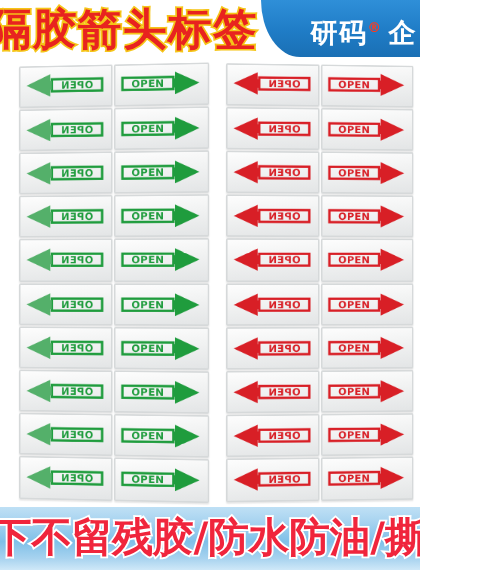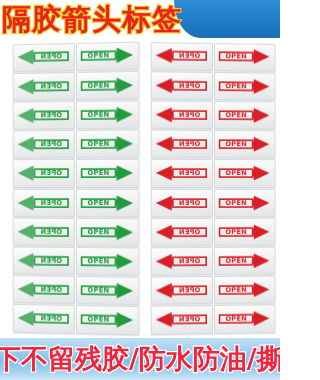--- a/index.html
+++ b/index.html
@@ -16,21 +16,20 @@
   }
 
   
   .header {
     position: absolute;
     left: 0; top: 0;
     width: 280px;
     height: 38px;
     background: #ffffff;
     overflow: hidden;
-    text-align: center;
   }
   .header-blue {
     position: absolute;
     right: 0; top: 0;
     width: 106px;
     height: 38px;
     background: linear-gradient(180deg,#2f8fd8 0%,#1f7cc6 55%,#1a6fb4 100%);
     border-bottom-left-radius: 26px 38px;
   }
   .header-title {
@@ -159,20 +158,23 @@
     font-family: "DejaVu Sans", sans-serif;
     letter-spacing: 0px;
   }
 </style>
 </head>
 <body>
 
 <div class="header">
   <div class="header-blue"></div>
   <div class="header-title">隔胶箭头标签</div>
+  <div class="brand">
+    <span>研码</span><span class="reg">®</span><span class="cut">企</span>
+  </div>
 </div>
 
 <div class="stage">
   <div class="sheet sheet-green" id="sheet-0">
       <div class="row">
         <div class="cell cell-left">
           <svg class="arrow-svg" viewBox="0 0 100 30" preserveAspectRatio="xMidYMid meet" xmlns="http://www.w3.org/2000/svg">
             <g transform="translate(100,0) scale(-1,1)">
     <rect x="3" y="7.5" width="63" height="15" fill="none" stroke="#1f9c3d" stroke-width="3"></rect>
     <text x="34.5" y="19.3" font-family="DejaVu Sans, sans-serif" font-size="12.5" font-weight="bold" fill="#1f9c3d" text-anchor="middle" letter-spacing="0.5">OPEN</text>

